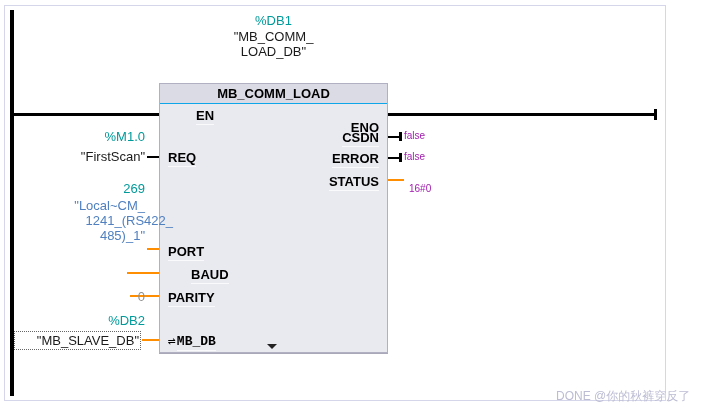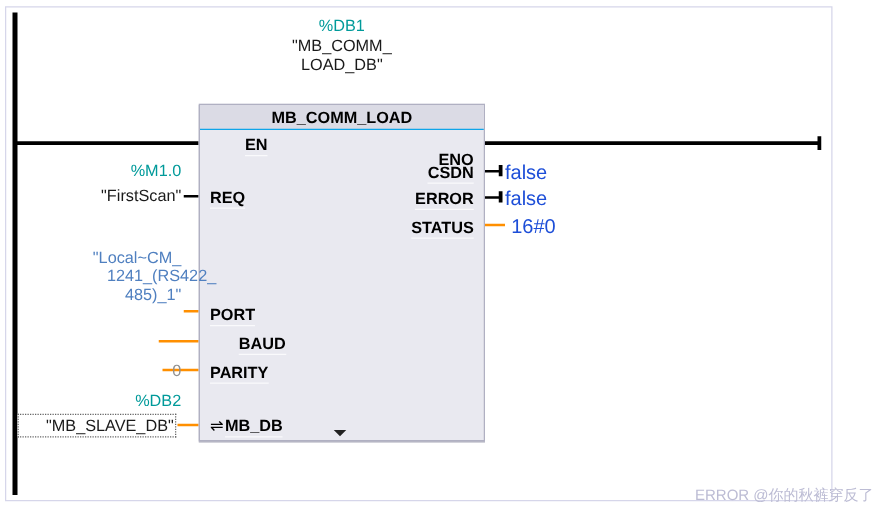--- a/index.html
+++ b/index.html
@@ -25,21 +25,21 @@
   .pin{position:absolute;font-size:13px;font-weight:bold;color:#000;white-space:nowrap;}
   .pin span.lbl{display:inline-block;border-bottom:1px solid #fafafc;padding-bottom:1px;}
   .pin.in{left:8px;}
   .pin.out{right:8px;text-align:right;}
   .inout-ic{font-weight:normal;margin-right:1px;}
   .optext{position:absolute;left:10px;width:135px;text-align:right;font-size:13px;white-space:nowrap;}
   .teal{color:#009a9a;font-weight:normal;}
   .blue{color:#5080c0;}
   .grayv{color:#909090;}
   .blackv{color:#1a1a1a;}
-  .outval{position:absolute;font-size:16px;color:#1d4ed8;white-space:nowrap;}
+  .outval{position:absolute;font-size:10px;color:#a21caf;white-space:nowrap;}
   .titleline{position:absolute;left:159px;width:229px;text-align:center;font-size:13px;white-space:nowrap;}
   .slavebox{
     position:absolute;left:14px;top:331px;width:127px;height:19px;
     border:1px dotted #666;box-sizing:border-box;background:#fff;
     font-size:13px;color:#1a1a1a;text-align:right;line-height:17px;padding-right:1px;white-space:nowrap;
   }
   .expander{
     position:absolute;left:267px;top:344px;width:0;height:0;
     border-left:5px solid transparent;border-right:5px solid transparent;border-top:5px solid #222;
     cursor:pointer;
@@ -75,40 +75,41 @@
   <div class="titleline blackv" style="top:44px;">LOAD_DB"</div>
 
   <div class="block">
     <div class="block-header">MB_COMM_LOAD</div>
 
     <div class="pin in" style="top:24px;padding-left:28px;"><span class="lbl">EN</span></div>
     <div class="pin in" style="top:66px;"><span class="lbl">REQ</span></div>
     <div class="pin in" style="top:160px;"><span class="lbl">PORT</span></div>
     <div class="pin in" style="top:183px;padding-left:23px;"><span class="lbl">BAUD</span></div>
     <div class="pin in" style="top:206px;"><span class="lbl">PARITY</span></div>
-    <div class="pin in" style="top:249px;"><span class="inout-ic">⇌</span><span class="lbl">MB_DB</span></div>
+    <div class="pin in" style="top:249px;font-family:Liberation Mono, monospace;"><span class="inout-ic">⇌</span><span class="lbl">MB_DB</span></div>
 
     <div class="pin out" style="top:36px;"><span class="lbl">ENO</span></div>
     <div class="pin out" style="top:46px;"><span class="lbl">CSDN</span></div>
     <div class="pin out" style="top:67px;text-decoration:underline;"><span class="lbl">ERROR</span></div>
     <div class="pin out" style="top:90px;"><span class="lbl">STATUS</span></div>
   </div>
 
   <div class="expander"></div>
 
   <div class="optext teal" style="top:129px;">%M1.0</div>
   <div class="optext blackv" style="top:149px;">"FirstScan"</div>
 
+  <div class="optext teal" style="top:181px;">269</div>
   <div class="optext blue" style="top:198px;">"Local~CM_</div>
   <div class="optext blue" style="top:213px;padding-left:28px;">1241_(RS422_</div>
   <div class="optext blue" style="top:228px;">485)_1"</div>
 
   <div class="optext grayv" style="top:289px;">0</div>
 
   <div class="optext teal" style="top:313px;">%DB2</div>
   <div class="slavebox">"MB_SLAVE_DB"</div>
 
   <div class="outval" style="left:404px;top:130px;">false</div>
   <div class="outval" style="left:404px;top:151px;">false</div>
-  <div class="outval" style="left:409px;top:173px;">16#0</div>
+  <div class="outval" style="left:409px;top:183px;">16#0</div>
 
-  <div class="watermark">ERROR @你的秋裤穿反了</div>
+  <div class="watermark">DONE @你的秋裤穿反了</div>
 </div>
 
 </body></html>

